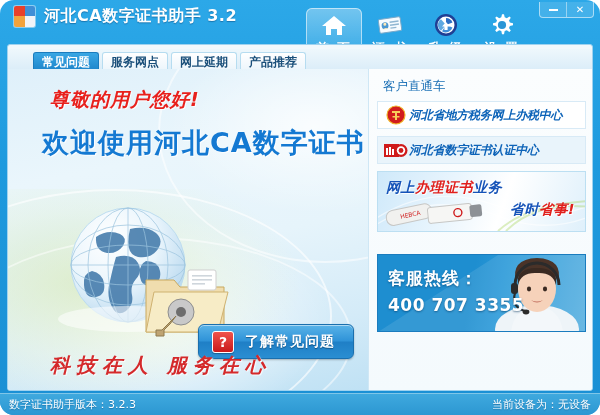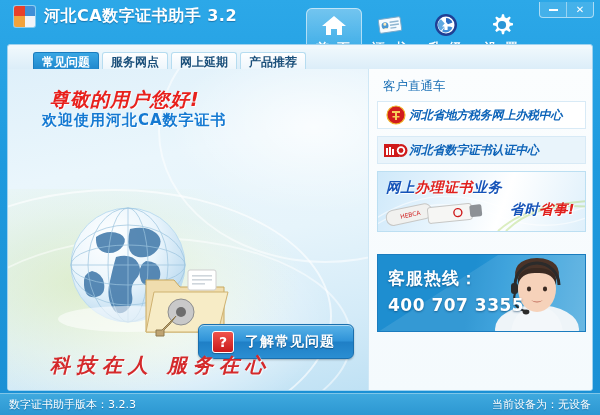--- a/index.html
+++ b/index.html
@@ -10,20 +10,21 @@
   body {
     font-family: "DejaVu Sans", "Liberation Sans", sans-serif;
   }
   #app {
     position: relative;
     width: 600px;
     height: 415px;
     overflow: hidden;
     background: linear-gradient(180deg, #2ca8e8 0%, #1e9ade 40%, #1a8fd4 100%);
     box-sizing: border-box;
+    border-radius: 14px;
   }
 
   
   .titlebar {
     position: absolute;
     left: 0; top: 0;
     width: 600px; height: 32px;
     display: flex;
     align-items: center;
   }
@@ -192,22 +193,22 @@
     font-size: 19px;
     font-weight: bold;
     font-style: italic;
     color: #e8201c;
     letter-spacing: 1px;
     white-space: nowrap;
     text-shadow: 1px 1px 0 rgba(255,255,255,.8);
   }
   .head-blue {
     position: absolute;
-    left: 34px; top: 42px;
-    font-size: 15px;
+    left: 34px; top: 56px;
+    font-size: 27px;
     font-weight: bold;
     color: #1479d2;
     letter-spacing: 1px;
     white-space: nowrap;
     text-shadow: 1px 1px 0 rgba(255,255,255,.85);
   }
   .faq-btn {
     position: absolute;
     left: 190px; top: 255px;
     width: 156px; height: 35px;

